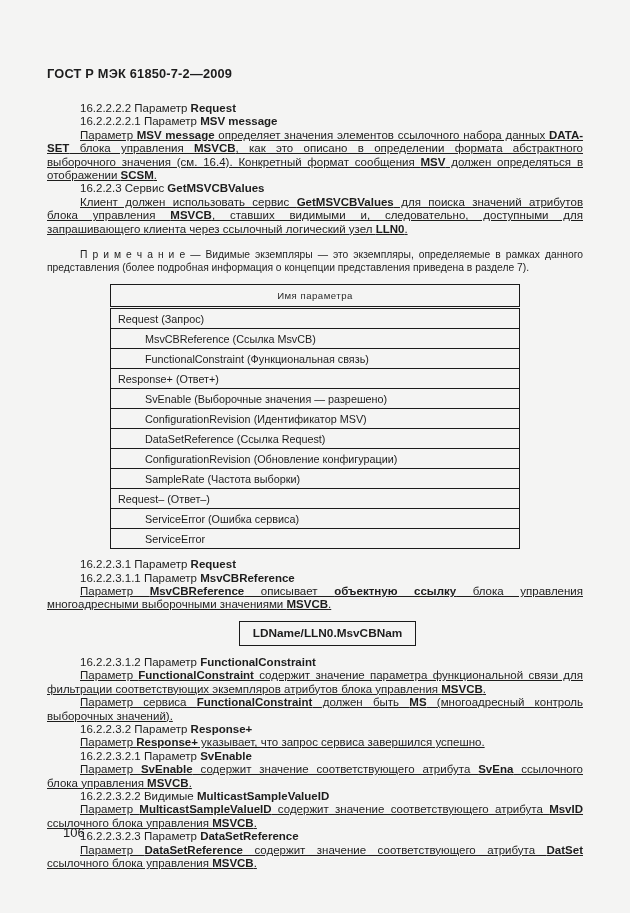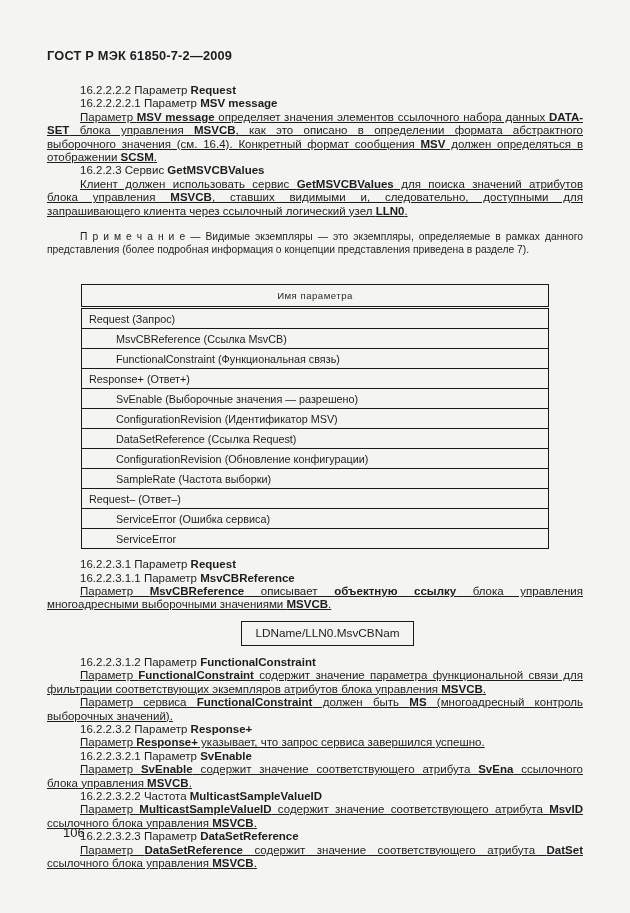--- a/index.html
+++ b/index.html
@@ -7,21 +7,21 @@
     width: 630px; height: 913px;
     background: #f4f4f3;
     font-family: "Liberation Sans", sans-serif;
     color: #1d1d1d;
     overflow: hidden;
   }
   .page {
     position: relative;
     width: 630px; height: 913px;
     box-sizing: border-box;
-    padding: 48px 47px 0 47px;
+    padding: 66px 47px 0 47px;
   }
   .doc-header {
     font-weight: bold;
     font-size: 12.8px;
     letter-spacing: 0.2px;
     margin-bottom: 21px;
   }
   .blk {
     font-size: 11.5px;
     line-height: 13.4px;
@@ -31,22 +31,22 @@
   .blk.note {
     font-size: 10.3px;
     line-height: 12.6px;
     text-indent: 33px;
     text-align: justify;
     margin: 13px 0 7px 0;
   }
   .b { font-weight: bold; }
 
   table.param-table {
-    width: 468px;
-    margin: 28px auto 9px auto;
+    width: 410px;
+    margin: 10px auto 9px auto;
     border-collapse: collapse;
     border: 1.5px solid #1a1a1a;
   }
   table.param-table thead td {
     border-bottom: 3px double #1a1a1a;
     font-size: 9.6px;
     letter-spacing: 0.5px;
     text-align: center;
     padding: 5px 4px 5px 4px;
     color: #2a2a2a;
@@ -58,21 +58,21 @@
     white-space: nowrap;
     overflow: hidden;
   }
   table.param-table tbody td.ind1 { padding-left: 34px; }
 
   .formula-row { text-align: center; margin: 9px 0 10px 0; }
   .formula-box {
     display: inline-block;
     border: 1.4px solid #1a1a1a;
     padding: 4px 13px 5px 13px;
-    font-weight: normal;
+    font-weight: bold;
     font-size: 11.8px;
     margin-left: 25px;
   }
   .page-number {
     position: absolute;
     left: 63px;
     top: 825px;
     font-size: 13px;
   }
 </style>
@@ -149,21 +149,21 @@
   </div>
 
   <div>
       <div class="blk heading"><span>16.2.2.3.1.2 Параметр </span><span class="b">FunctionalConstraint</span></div>
       <div class="blk para"><span>Параметр </span><span class="b">FunctionalConstraint</span><span> содержит значение параметра функциональной связи для фильтрации соответствующих экземпляров атрибутов блока управления </span><span class="b">MSVCB</span><span>.</span></div>
       <div class="blk para"><span>Параметр сервиса </span><span class="b">FunctionalConstraint</span><span> должен быть </span><span class="b">MS</span><span> (многоадресный контроль выборочных значений).</span></div>
       <div class="blk heading"><span>16.2.2.3.2 Параметр </span><span class="b">Response+</span></div>
       <div class="blk para"><span>Параметр </span><span class="b">Response+</span><span> указывает, что запрос сервиса завершился успешно.</span></div>
       <div class="blk heading"><span>16.2.2.3.2.1 Параметр </span><span class="b">SvEnable</span></div>
       <div class="blk para"><span>Параметр </span><span class="b">SvEnable</span><span> содержит значение соответствующего атрибута </span><span class="b">SvEna</span><span> ссылочного блока управления </span><span class="b">MSVCB</span><span>.</span></div>
-      <div class="blk heading"><span>16.2.2.3.2.2 Частота </span><span class="b">MulticastSampleValueID</span></div>
+      <div class="blk heading"><span>16.2.2.3.2.2 Видимые </span><span class="b">MulticastSampleValueID</span></div>
       <div class="blk para"><span>Параметр </span><span class="b">MulticastSampleValueID</span><span> содержит значение соответствующего атрибута </span><span class="b">MsvID</span><span> ссылочного блока управления </span><span class="b">MSVCB</span><span>.</span></div>
       <div class="blk heading"><span>16.2.2.3.2.3 Параметр </span><span class="b">DataSetReference</span></div>
       <div class="blk para"><span>Параметр </span><span class="b">DataSetReference</span><span> содержит значение соответствующего атрибута </span><span class="b">DatSet</span><span> ссылочного блока управления </span><span class="b">MSVCB</span><span>.</span></div>
     </div>
 
   <div class="page-number">106</div>
 
 </div>
 
 </body></html>

